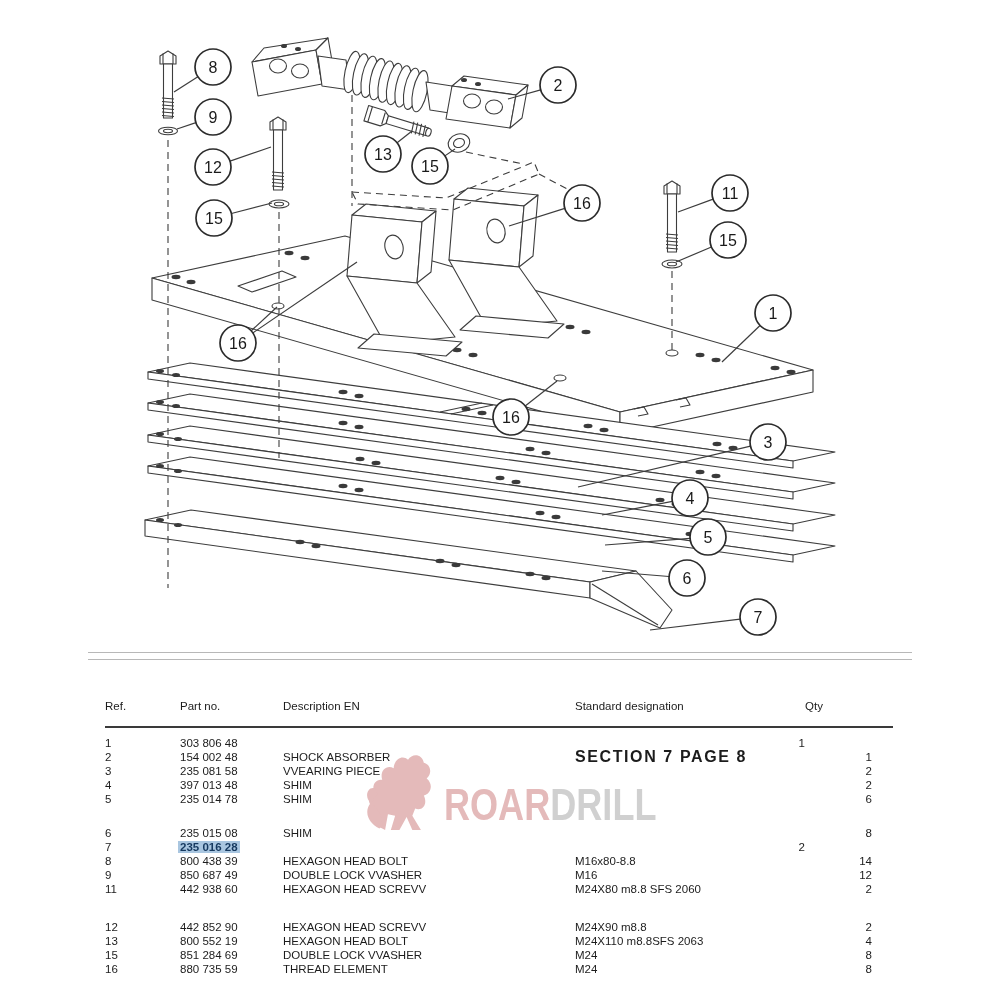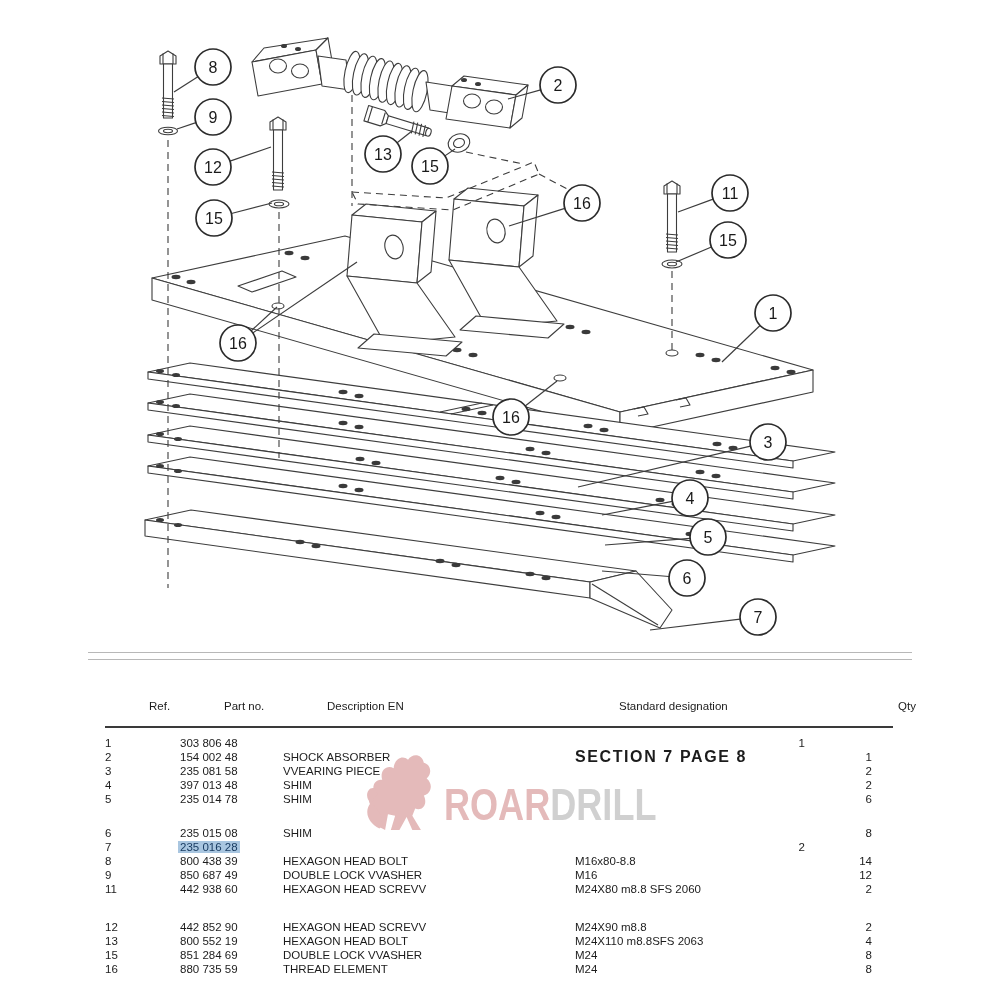--- a/index.html
+++ b/index.html
@@ -5,30 +5,30 @@
   html,body{margin:0;padding:0;}
   body{
     width:1000px;height:1000px;position:relative;background:#ffffff;
     font-family:"Liberation Sans",sans-serif;overflow:hidden;
   }
   #diagram{position:absolute;left:0;top:0;}
   .divider{position:absolute;left:88px;top:652px;width:824px;height:6px;
     border-top:1px solid #b8b8b8;border-bottom:1px solid #b8b8b8;}
   
   #parts-table{position:absolute;left:105px;top:700px;width:790px;color:#1c1c1c;font-size:11.5px;}
-  .thead{display:grid;grid-template-columns:75px 103px 292px 230px 67px;height:16px;margin-left:44px;}
-  .thead span:last-child{text-align:right;}
+  .thead{display:grid;grid-template-columns:75px 103px 292px 230px 67px;height:16px;}
+  .thead span:last-child{}
   .hrule{border-top:2px solid #3a3a3a;margin-top:10px;width:788px;}
   #table-rows{margin-top:8px;}
   .trow{display:grid;grid-template-columns:75px 103px 292px 230px 67px;height:14px;line-height:14px;}
   .trow .qty{text-align:right;}
   .trow.gap18{margin-top:20px;}
   .trow.gap24{margin-top:24px;}
   .std-bold{font-weight:bold;font-size:16px;letter-spacing:1.6px;}
-  .hl{background:#a9c6e0;color:#16395f;font-weight:normal;padding:0 2px;margin-left:-2px;}
+  .hl{background:#a9c6e0;color:#16395f;font-weight:bold;padding:0 2px;margin-left:-2px;}
   
   .watermark{position:absolute;left:352px;top:744px;display:flex;align-items:flex-end;
     opacity:.55;pointer-events:none;z-index:5;}
   .wm-text{font-weight:bold;font-size:44px;letter-spacing:0px;transform:scaleX(.82);transform-origin:left center;white-space:nowrap;}
   .wm-roar{color:#cf8282;}
   .wm-drill{color:#ababab;}
 </style>
 </head>
 <body>
 

